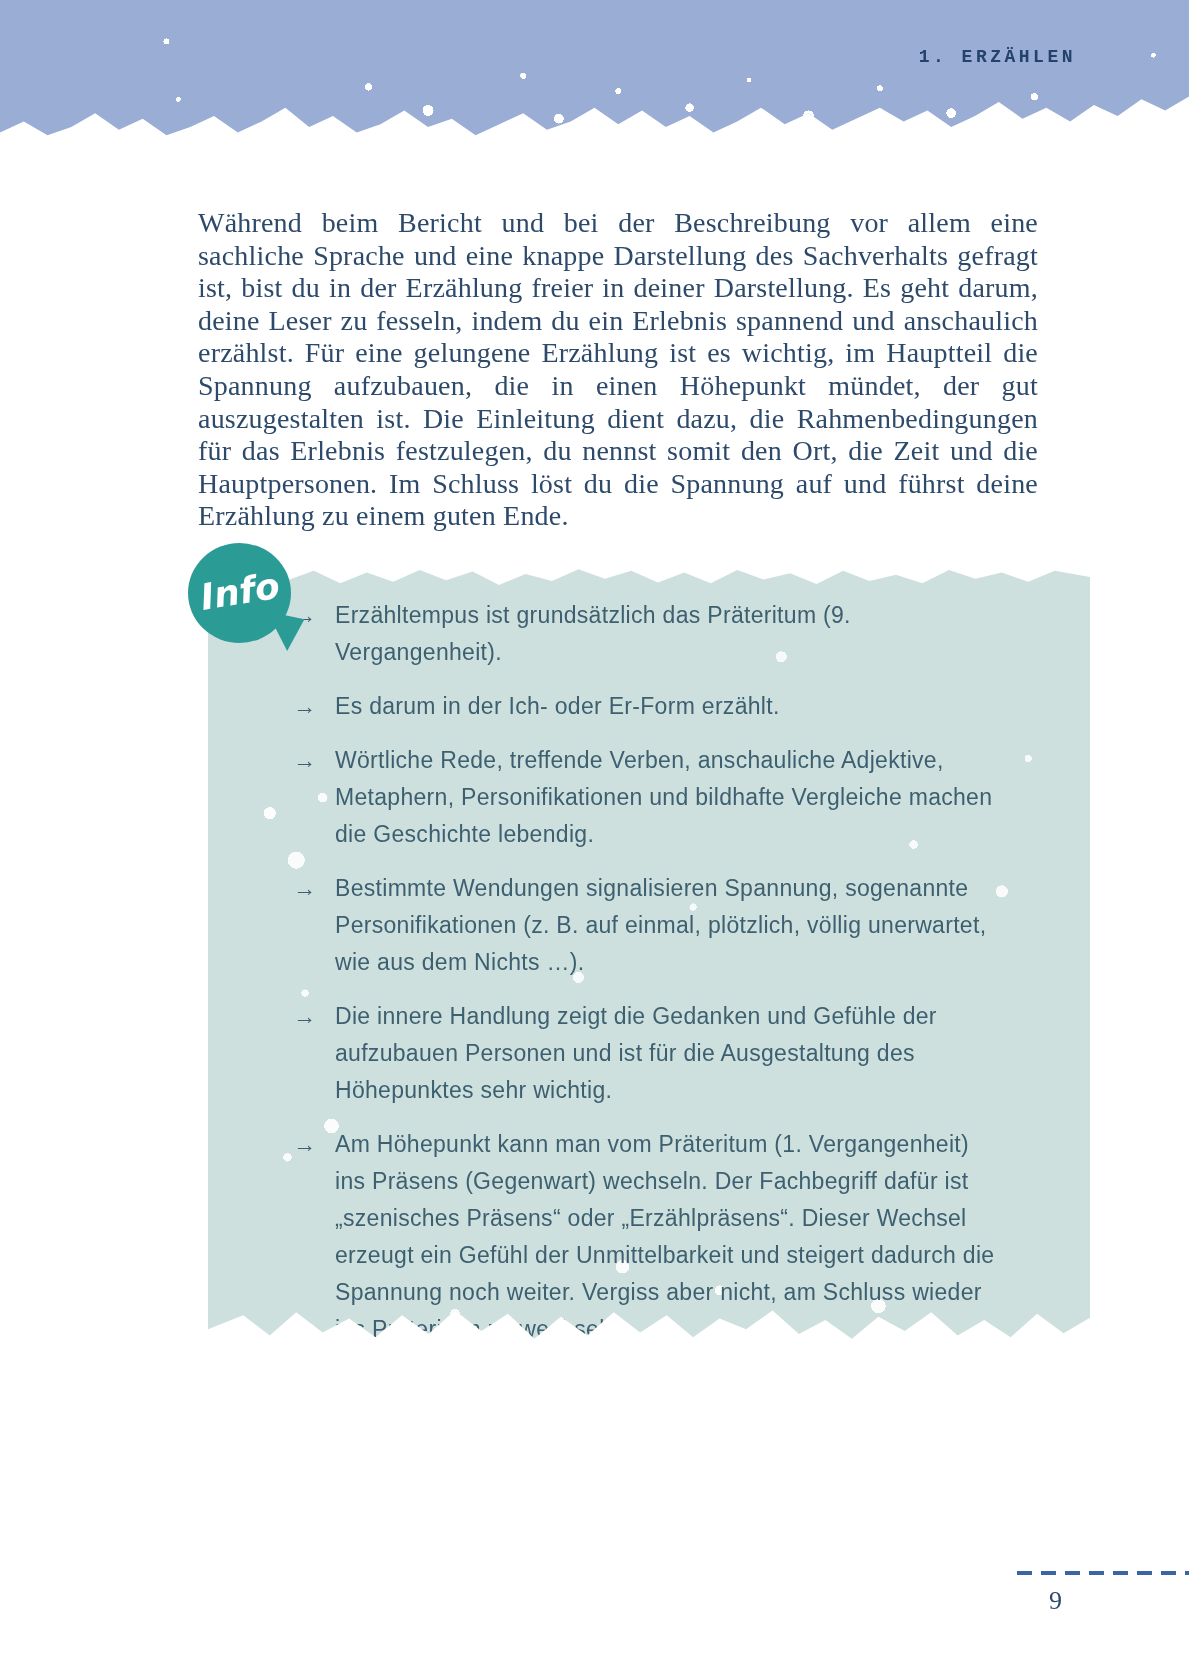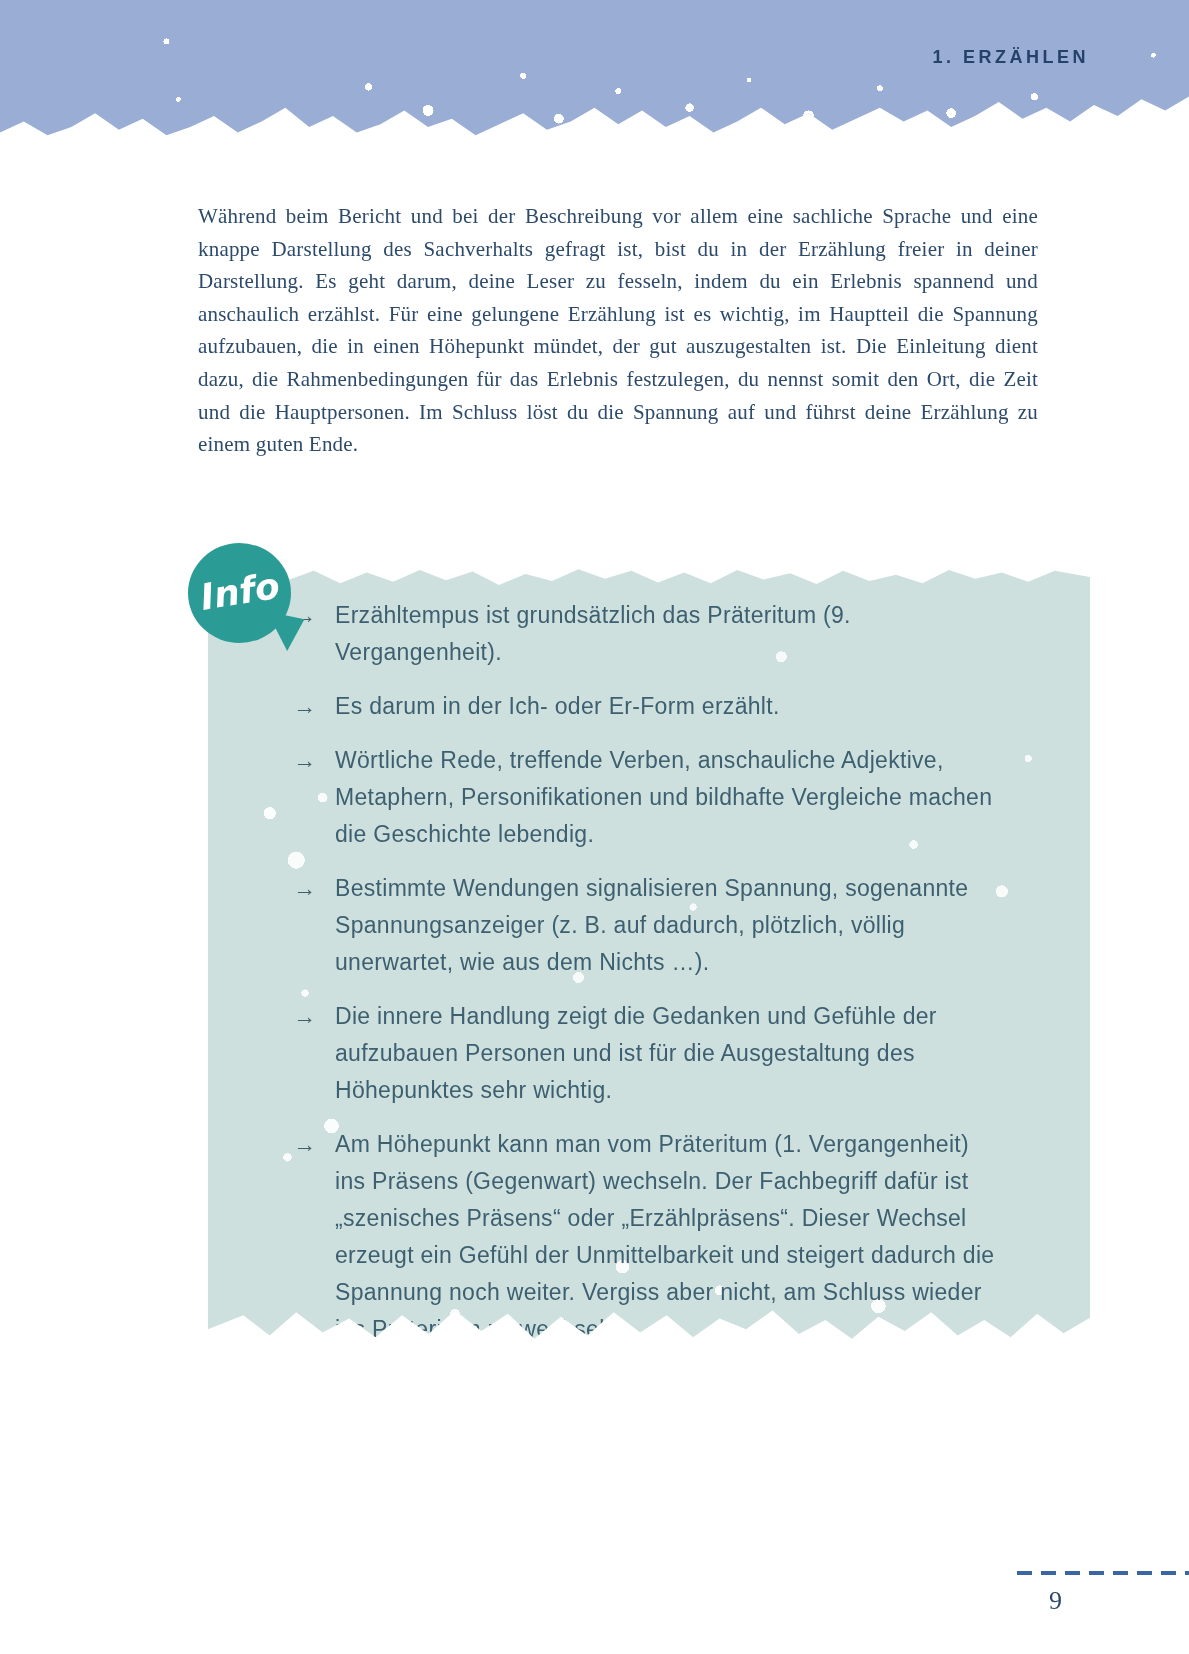--- a/index.html
+++ b/index.html
@@ -44,36 +44,36 @@
       84% 74%, 82% 84%, 80% 92%, 78% 80%, 76% 88%, 74% 78%, 72% 86%, 70% 94%,
       68% 82%, 66% 90%, 64% 78%, 62% 88%, 60% 96%, 58% 84%, 56% 92%, 54% 80%,
       52% 90%, 50% 78%, 48% 88%, 46% 94%, 44% 82%, 42% 90%, 40% 98%, 38% 86%,
       36% 92%, 34% 80%, 32% 90%, 30% 96%, 28% 84%, 26% 92%, 24% 78%, 22% 88%,
       20% 96%, 18% 84%, 16% 92%, 14% 98%, 12% 86%, 10% 94%, 8% 82%, 6% 92%,
       4% 98%, 2% 88%, 0 96%);
   }
   .chapter-label {
     position: absolute;
     top: 47px;
-    right: 100px;
-    font-family: Liberation Sans, sans-serif;
+    right: 113px;
+    font-family: Liberation Mono, monospace;
     font-size: 18px;
     font-weight: 600;
     letter-spacing: 3.5px;
     color: #25426b;
   }
 
   
   .intro-paragraph {
     position: absolute;
     top: 179px;
     left: 198px;
     width: 840px;
     font-family: "Liberation Serif", serif;
-    font-size: 21px;
+    font-size: 28px;
     line-height: 32.6px;
     color: #2d4a6b;
     text-align: justify;
     letter-spacing: 0.2px;
   }
 
   
   .info-badge {
     position: absolute;
     top: 543px;
@@ -213,21 +213,21 @@
     <li>
       <span class="bullet-arrow">→</span>
       <span class="bullet-text">Es darum in der Ich- oder Er-Form erzählt.</span>
     </li>
     <li>
       <span class="bullet-arrow">→</span>
       <span class="bullet-text">Wörtliche Rede, treffende Verben, anschauliche Adjektive, Metaphern, Personifikationen und bildhafte Vergleiche machen die Geschichte lebendig.</span>
     </li>
     <li>
       <span class="bullet-arrow">→</span>
-      <span class="bullet-text">Bestimmte Wendungen signalisieren Spannung, sogenannte Spannungsanzeiger (z. B. auf dadurch, plötzlich, völlig unerwartet, wie aus dem Nichts …).</span>
+      <span class="bullet-text">Bestimmte Wendungen signalisieren Spannung, sogenannte Personifikationen (z. B. auf einmal, plötzlich, völlig unerwartet, wie aus dem Nichts …).</span>
     </li>
     <li>
       <span class="bullet-arrow">→</span>
       <span class="bullet-text">Die innere Handlung zeigt die Gedanken und Gefühle der aufzubauen Personen und ist für die Ausgestaltung des Höhepunktes sehr wichtig.</span>
     </li>
     <li>
       <span class="bullet-arrow">→</span>
       <span class="bullet-text">Am Höhepunkt kann man vom Präteritum (1. Vergangenheit) ins Präsens (Gegenwart) wechseln. Der Fachbegriff dafür ist „szenisches Präsens“ oder „Erzählpräsens“. Dieser Wechsel erzeugt ein Gefühl der Unmittelbarkeit und steigert dadurch die Spannung noch weiter. Vergiss aber nicht, am Schluss wieder ins Präteritum zu wechseln.</span>
     </li>
   </ul>

